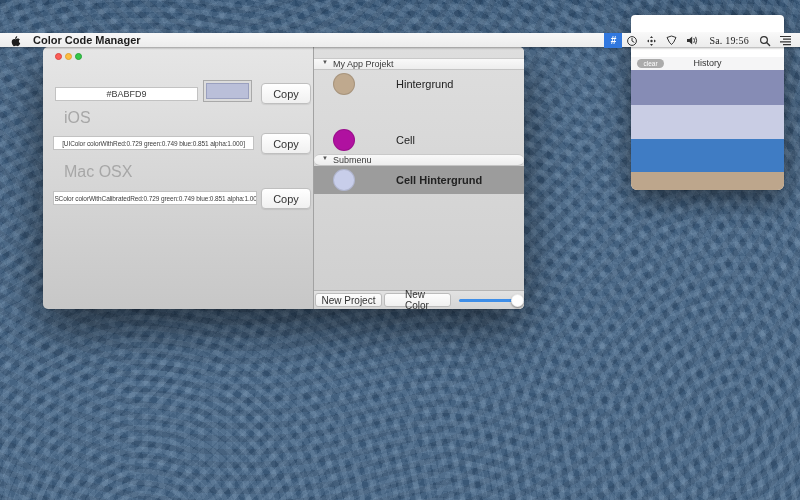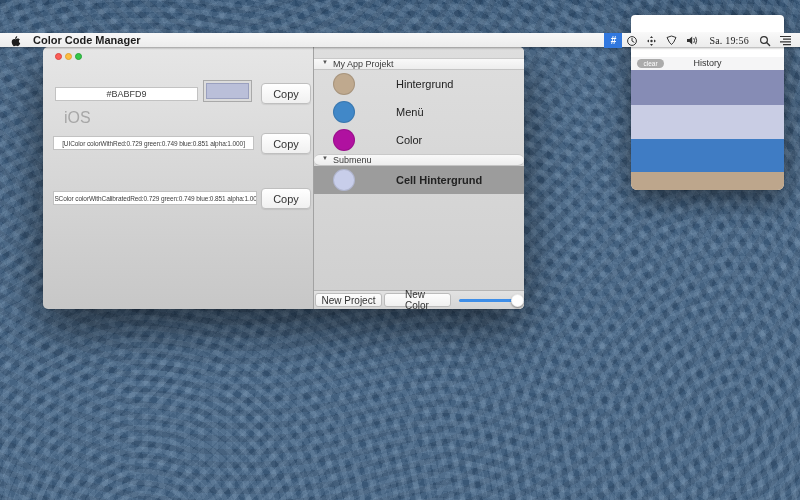--- a/index.html
+++ b/index.html
@@ -205,41 +205,38 @@
     <div class="field hex-field">#BABFD9</div>
     <div class="swatch-outer">
       <div class="swatch-inner" style="background: rgb(186, 191, 217);"></div>
     </div>
     <div class="copy-btn copy-1">Copy</div>
 
     <div class="section-heading ios-heading">iOS</div>
     <div class="field code-field ios-field">[UIColor colorWithRed:0.729 green:0.749 blue:0.851 alpha:1.000]</div>
     <div class="copy-btn copy-2">Copy</div>
 
+    <div class="section-heading osx-heading">Mac OSX</div>
     <div class="field code-field osx-field">[NSColor colorWithCalibratedRed:0.729 green:0.749 blue:0.851 alpha:1.000]</div>
     <div class="copy-btn copy-3">Copy</div>
 
     <div class="rightpane">
 
       <div class="group-header" style="top:11px;">
         <span class="disc">▼</span>
         <span>My App Projekt</span>
       </div>
 
       <div class="list-row" style="top:23px;">
         <span class="row-circle" style="background: rgb(191, 169, 142);"></span>
         <span class="row-label">Hintergrund</span>
       </div>
-      <div class="list-row" style="top:51px;">
-        <span class="row-circle" style="background: rgb(65, 136, 200);"></span>
-        <span class="row-label">Menü</span>
-      </div>
       <div class="list-row" style="top:79px;">
         <span class="row-circle" style="background: rgb(176, 17, 160);"></span>
-        <span class="row-label">Color</span>
+        <span class="row-label">Cell</span>
       </div>
 
       <div class="group-header" style="top:107px;border-radius:6px;">
         <span class="disc">▼</span>
         <span>Submenu</span>
       </div>
 
       <div class="list-row selected" style="top:119px;">
         <span class="row-circle" style="background: rgb(200, 206, 234);"></span>
         <span class="row-label">Cell Hintergrund</span>

